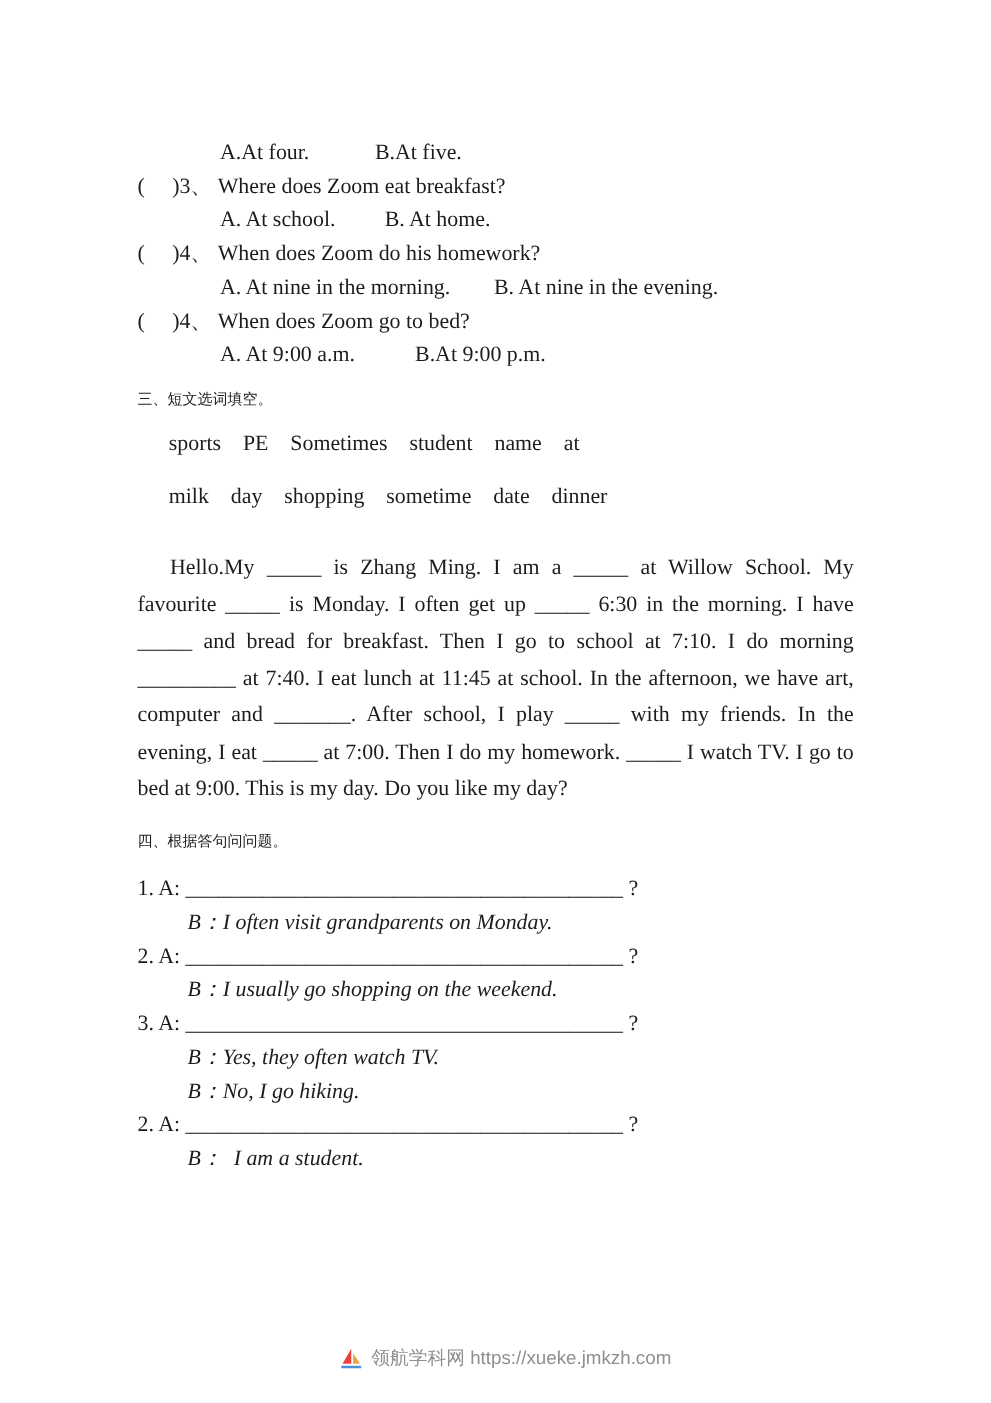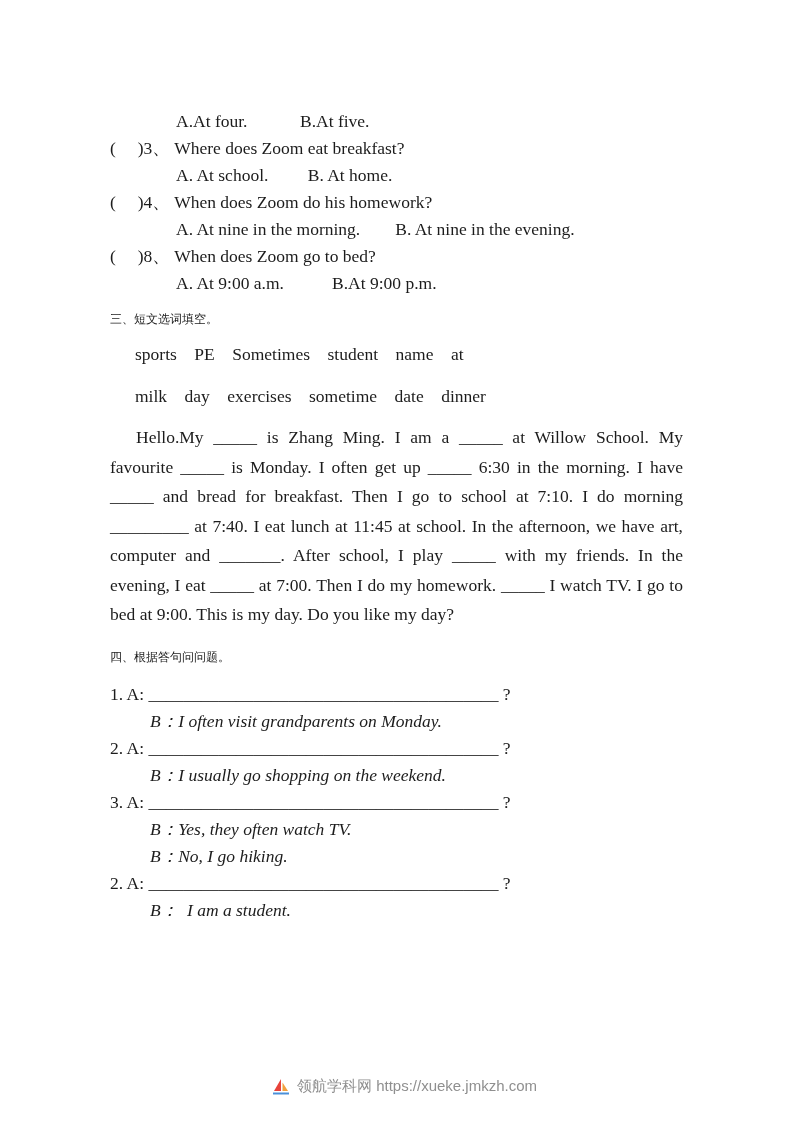--- a/index.html
+++ b/index.html
@@ -28,21 +28,21 @@
     font-weight: normal;
     line-height: 27px;
     margin-top: 9px;
   }
   .word-bank {
     line-height: 42px;
     padding-left: 25px;
     white-space: pre-wrap;
   }
   .passage {
-    margin-top: 6px;
+    margin-top: 22px;
     line-height: 29.5px;
     text-align: justify;
     text-indent: 26px;
   }
   .sec4 { margin-top: 14px; }
   .qa-list { margin-top: 10px; }
   .qa .q { line-height: 27px; }
   .qa .a { line-height: 27px; padding-left: 40px; white-space: pre-wrap; font-style: italic; }
   .footer {
     position: absolute;
@@ -66,28 +66,28 @@
 
 <div class="page">
   <main class="content">
 
     <section class="mc">
       <p class="line opt">A.At four.            B.At five.</p>
       <p class="line">(     )3、 Where does Zoom eat breakfast?</p>
       <p class="line opt">A. At school.         B. At home.</p>
       <p class="line">(     )4、 When does Zoom do his homework?</p>
       <p class="line opt">A. At nine in the morning.        B. At nine in the evening.</p>
-      <p class="line">(     )8、 When does Zoom go to bed?</p>
+      <p class="line">(     )4、 When does Zoom go to bed?</p>
       <p class="line opt">A. At 9:00 a.m.           B.At 9:00 p.m.</p>
     </section>
 
     <section>
       <h3 class="sec-heading">三、短文选词填空。</h3>
       <p class="word-bank">sports    PE    Sometimes    student    name    at</p>
-      <p class="word-bank">milk    day    exercises    sometime    date    dinner</p>
+      <p class="word-bank">milk    day    shopping    sometime    date    dinner</p>
       <p class="passage">Hello.My _____ is Zhang Ming. I am a _____ at Willow School. My favourite _____ is Monday. I often get up _____ 6:30 in the morning. I have _____ and bread for breakfast. Then I go to school at 7:10. I do morning _________ at 7:40. I eat lunch at 11:45 at school. In the afternoon, we have art, computer and _______. After school, I play _____ with my friends. In the evening, I eat _____ at 7:00. Then I do my homework. _____ I watch TV. I go to bed at 9:00. This is my day. Do you like my day?</p>
     </section>
 
     <section>
       <h3 class="sec-heading sec4">四、根据答句问问题。</h3>
       <div class="qa-list">
         <div class="qa">
           <p class="line q">1. A: ________________________________________ ?</p>
           <p class="line a">B：I often visit grandparents on Monday.</p>
         </div>

